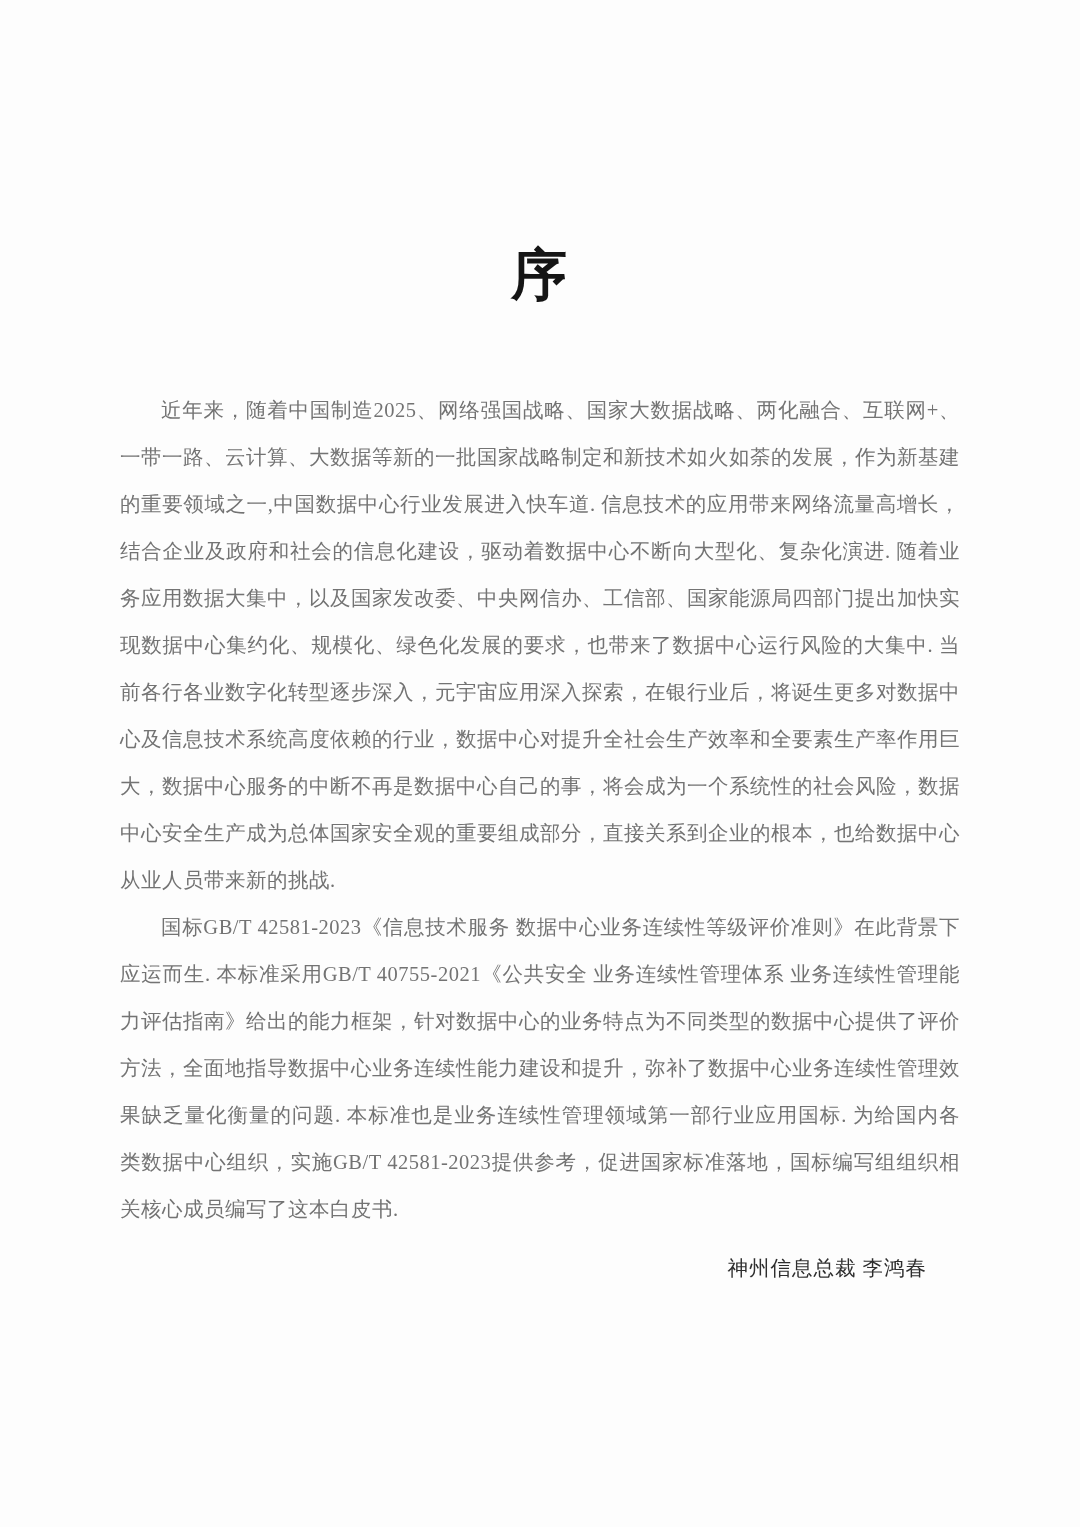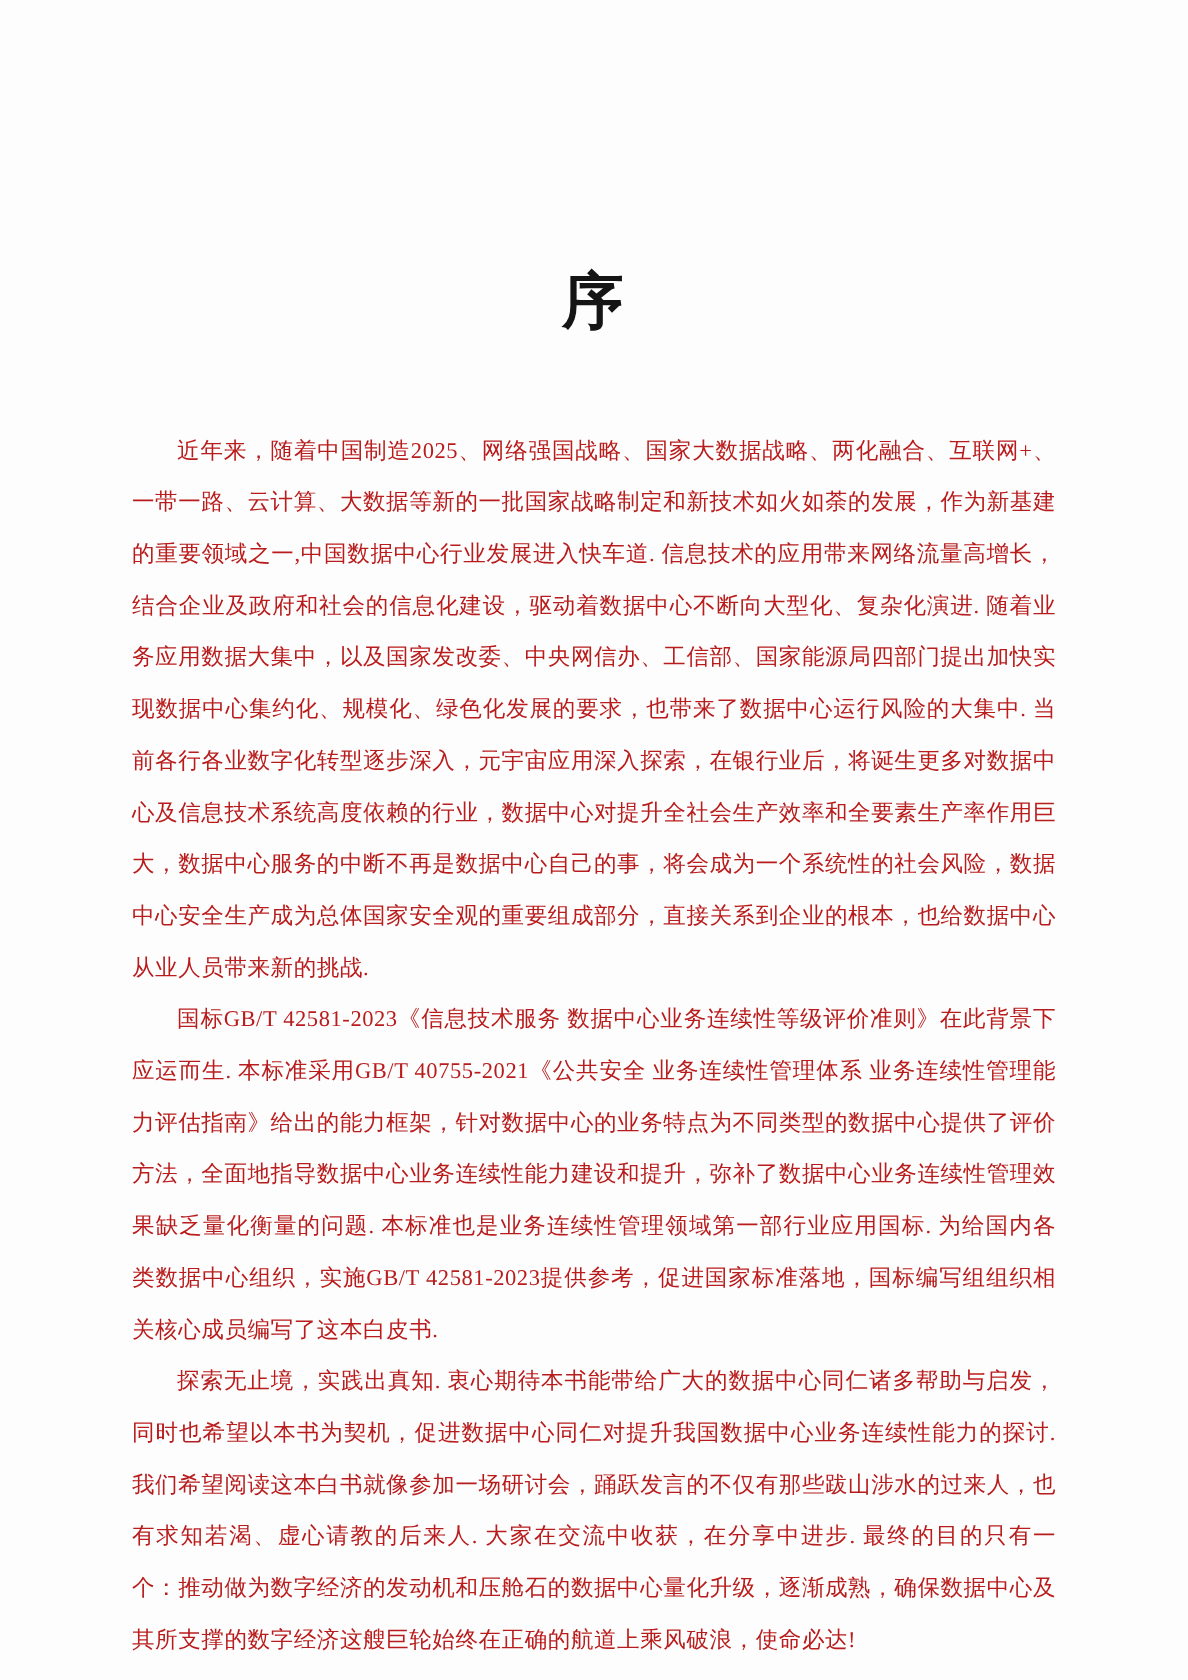--- a/index.html
+++ b/index.html
@@ -32,21 +32,21 @@
   .doc-body {
     margin-top: 80px;
   }
   .doc-body p {
     margin: 0;
     font-size: 20.5px;
     line-height: 47px;
     text-align: justify;
     text-indent: 2em;
     letter-spacing: 0.5px;
-    color: #b91c1c;
+    color: #737373;
   }
   .signature-block {
     margin-top: 12px;
   }
   .signature-line {
     text-align: right;
     padding-right: 33px;
     font-size: 20.5px;
     line-height: 47px;
     letter-spacing: 1px;
@@ -56,21 +56,20 @@
 </head>
 <body>
 
 <div class="page">
 
   <h1 class="doc-title">序</h1>
 
   <div class="doc-body">
     <p>近年来，随着中国制造2025、网络强国战略、国家大数据战略、两化融合、互联网+、一带一路、云计算、大数据等新的一批国家战略制定和新技术如火如荼的发展，作为新基建的重要领域之一,中国数据中心行业发展进入快车道. 信息技术的应用带来网络流量高增长，结合企业及政府和社会的信息化建设，驱动着数据中心不断向大型化、复杂化演进. 随着业务应用数据大集中，以及国家发改委、中央网信办、工信部、国家能源局四部门提出加快实现数据中心集约化、规模化、绿色化发展的要求，也带来了数据中心运行风险的大集中. 当前各行各业数字化转型逐步深入，元宇宙应用深入探索，在银行业后，将诞生更多对数据中心及信息技术系统高度依赖的行业，数据中心对提升全社会生产效率和全要素生产率作用巨大，数据中心服务的中断不再是数据中心自己的事，将会成为一个系统性的社会风险，数据中心安全生产成为总体国家安全观的重要组成部分，直接关系到企业的根本，也给数据中心从业人员带来新的挑战.</p>
     <p>国标GB/T 42581-2023《信息技术服务 数据中心业务连续性等级评价准则》在此背景下应运而生. 本标准采用GB/T 40755-2021《公共安全 业务连续性管理体系 业务连续性管理能力评估指南》给出的能力框架，针对数据中心的业务特点为不同类型的数据中心提供了评价方法，全面地指导数据中心业务连续性能力建设和提升，弥补了数据中心业务连续性管理效果缺乏量化衡量的问题. 本标准也是业务连续性管理领域第一部行业应用国标. 为给国内各类数据中心组织，实施GB/T 42581-2023提供参考，促进国家标准落地，国标编写组组织相关核心成员编写了这本白皮书.</p>
-    <p>探索无止境，实践出真知. 衷心期待本书能带给广大的数据中心同仁诸多帮助与启发，同时也希望以本书为契机，促进数据中心同仁对提升我国数据中心业务连续性能力的探讨. 我们希望阅读这本白书就像参加一场研讨会，踊跃发言的不仅有那些跋山涉水的过来人，也有求知若渴、虚心请教的后来人. 大家在交流中收获，在分享中进步. 最终的目的只有一个：推动做为数字经济的发动机和压舱石的数据中心量化升级，逐渐成熟，确保数据中心及其所支撑的数字经济这艘巨轮始终在正确的航道上乘风破浪，使命必达!</p>
   </div>
 
   <div class="signature-block">
     <div class="signature-line">神州信息总裁  李鸿春</div>
 
   </div>
 
 </div>
 
 </body></html>

